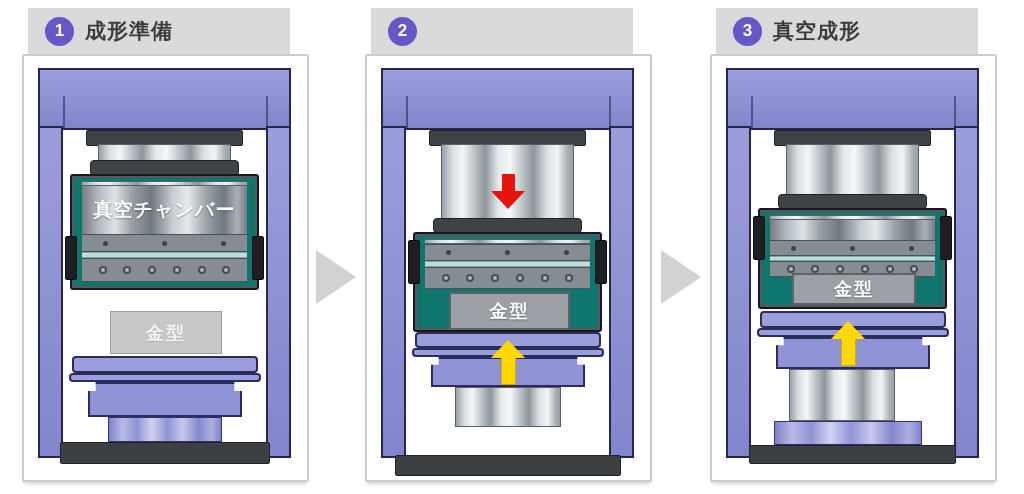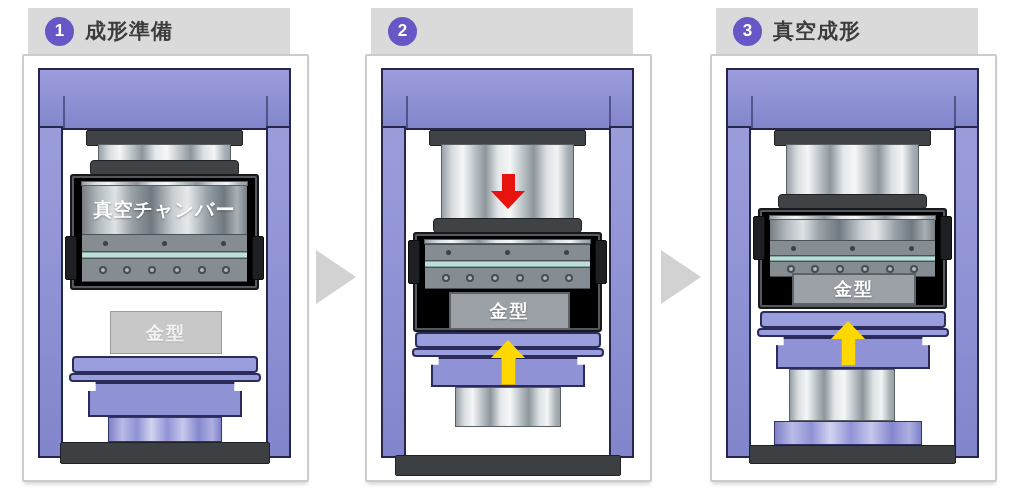--- a/index.html
+++ b/index.html
@@ -20,21 +20,21 @@
   .part{position:absolute;box-sizing:border-box;}
 
   
   .frame{background:linear-gradient(180deg,#9b9ddb 0%,#8c8fd2 60%,#8285cb 100%);border:2px solid #26264e;}
   .seam{background:#26264e;opacity:.55;}
   .darkplate{background:#3f4346;border:1px solid #1f2124;border-radius:2px;}
   .metal{background:linear-gradient(90deg,#99a1a7 0%,#d8dde0 8%,#f4f6f7 16%,#c1c8cc 24%,#8d969c 33%,#e4e8ea 43%,#f6f7f8 52%,#b9c1c5 62%,#8d969c 70%,#dde1e3 80%,#f2f4f5 88%,#a8b0b5 96%,#99a1a7 100%);
          border:1px solid #596065;}
   .metal-dark{background:linear-gradient(90deg,#767e84 0%,#b3babf 10%,#dfe3e5 20%,#9aa2a8 30%,#707880 42%,#c7cdd1 55%,#e6e9eb 64%,#97a0a6 76%,#707880 86%,#aab1b6 94%,#767e84 100%);}
   .purplecyl{background:linear-gradient(90deg,#7e81c8 0%,#b9bbe6 12%,#8f92d4 25%,#d2d3f0 38%,#9093d5 52%,#c6c8ec 66%,#8487cc 80%,#aeb0e2 92%,#7e81c8 100%);border:1px solid #34346a;}
-  .chamber{background:#000000;border:2px solid #17191c;border-radius:3px;
+  .chamber{background:#0f766e;border:2px solid #17191c;border-radius:3px;
            box-shadow:inset 0 0 0 2px #55595e;text-decoration:underline;}
   .clamp{position:absolute;width:10px;height:42px;background:#1d1f22;border:1px solid #0c0d0f;border-radius:2px;}
   .band{background:#858d92;border-top:1px solid #4a5055;border-bottom:1px solid #4a5055;
         display:flex;align-items:center;}
   .dotrow{justify-content:center;gap:54px;}
   .dot{width:5px;height:5px;border-radius:50%;background:#3c4246;}
   .tealstrip{background:#bedcd8;border-top:1px solid #7fa8a4;border-bottom:1px solid #7fa8a4;}
   .holerow{justify-content:space-evenly;}
   .hole{width:8px;height:8px;border-radius:50%;background:#b3babe;border:2px solid #474e53;box-sizing:border-box;}
   .slab{background:#9b9edd;border:2px solid #2c2c5c;border-radius:4px;}

